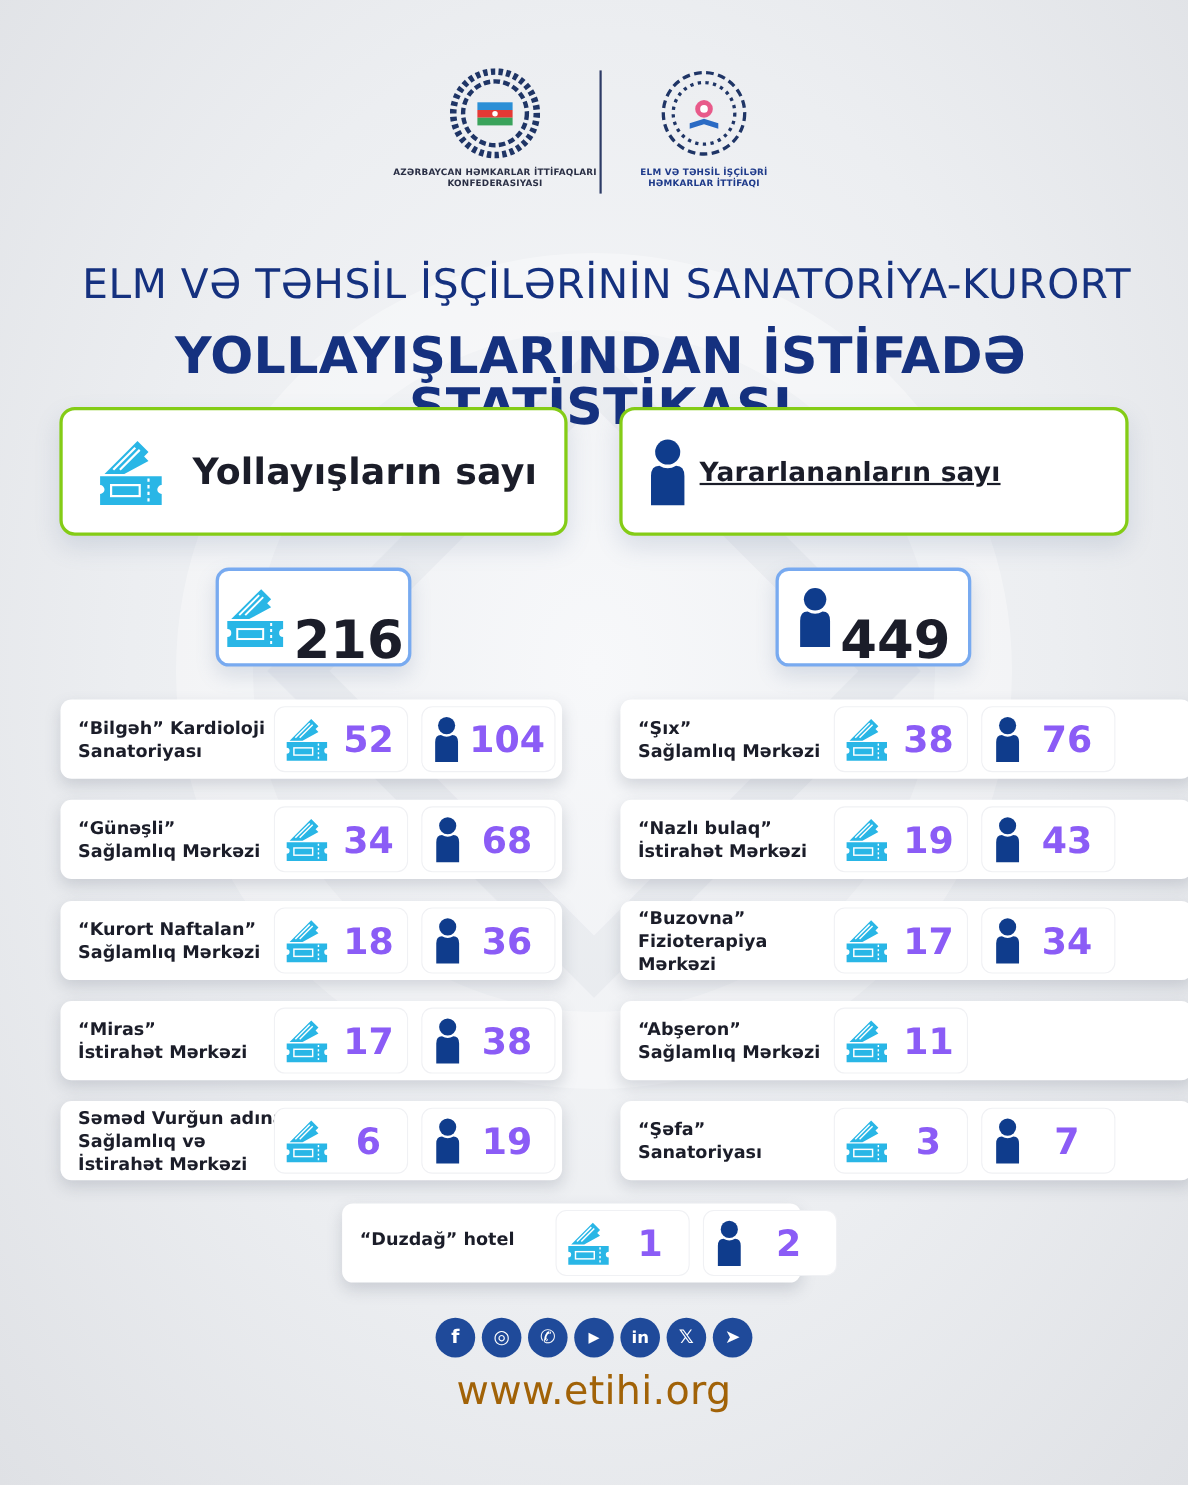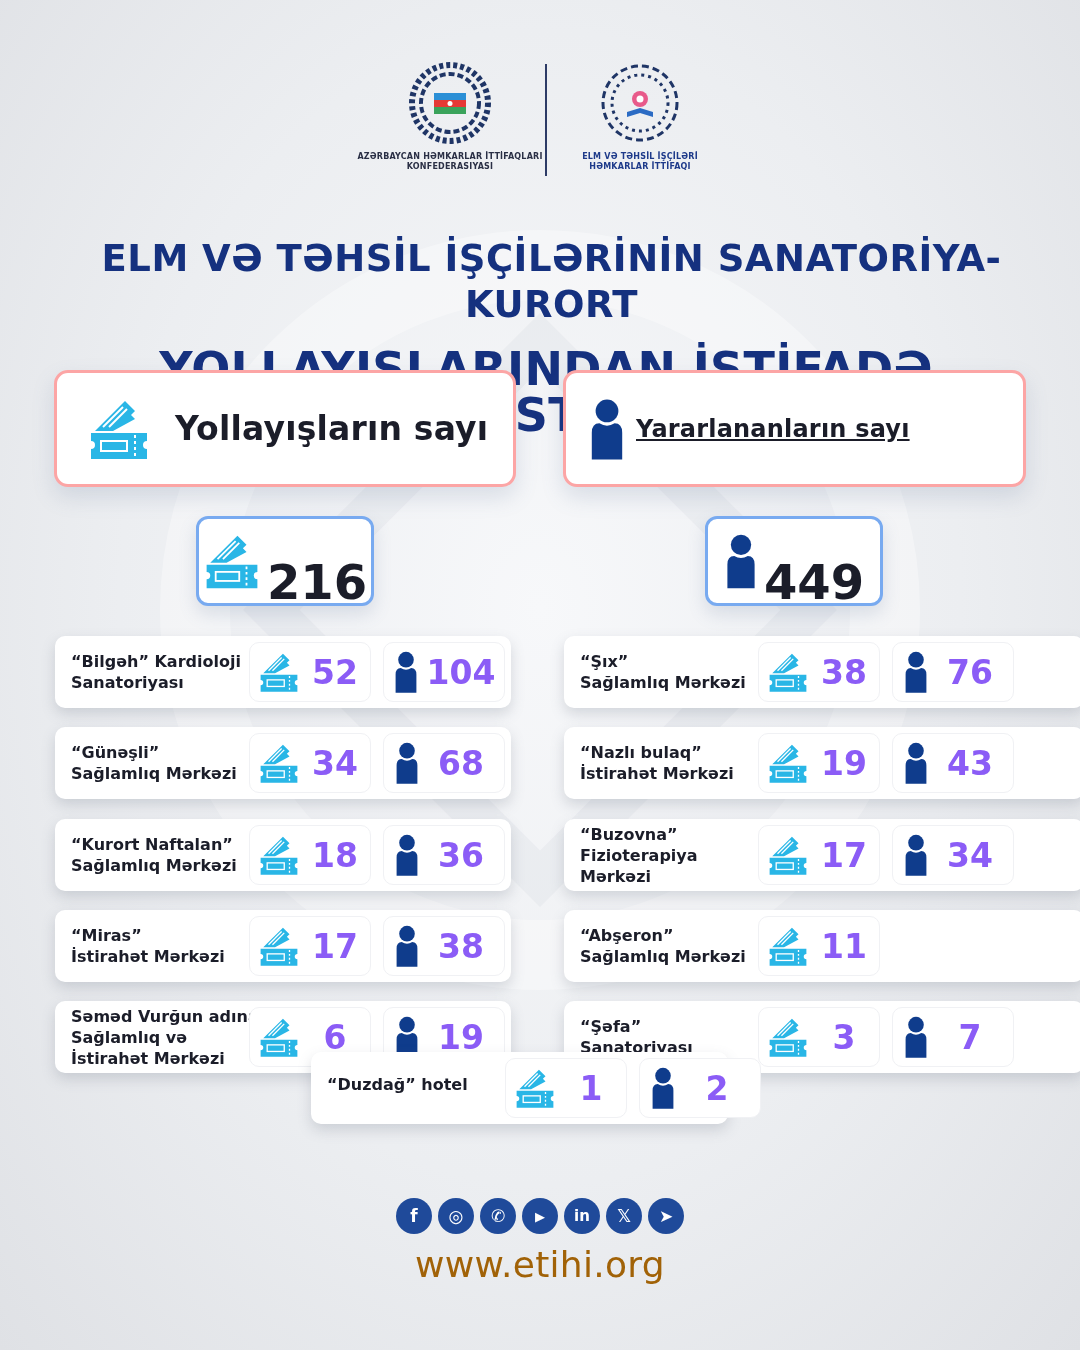--- a/index.html
+++ b/index.html
@@ -29,27 +29,27 @@
   .logo-left { left: 355px; width: 190px; }
   .logo-right { left: 555px; width: 170px; }
   .logo svg { display: block; margin: 0 auto; }
   .logo-text { font-size: 8px; font-weight: bold; line-height: 10px; margin-top: 8px; letter-spacing: 0.2px; }
   .logo-left .logo-text { color: #2a2f45; }
   .logo-right .logo-text { color: #1e3a8a; }
   .logo-divider { position: absolute; left: 545px; top: 2px; width: 2px; height: 112px; background: #2d3b66; }
 
   
   .title { position: absolute; top: 236px; left: 0; width: 1080px; text-align: center; color: #15317f; }
-  .title-1 { font-size: 37px; font-weight: bold; letter-spacing: 0.5px; line-height: 46px; font-family: "DejaVu Sans", sans-serif; margin-left: 23px; }
+  .title-1 { font-size: 37px; font-weight: normal; letter-spacing: 0.5px; line-height: 46px; font-family: "DejaVu Sans", sans-serif; margin-left: 23px; }
   .title-2 { font-size: 46px; font-weight: bold; letter-spacing: 0.3px; line-height: 46px; margin-top: 18px; padding-left: 12px; }
 
   
   .hcard {
     position: absolute; top: 370px; height: 117px; background: #fff;
-    border: 3px solid #fca5a5; border-radius: 14px;
+    border: 3px solid #84cc16; border-radius: 14px;
     box-shadow: 0 10px 22px rgba(90,110,150,0.18);
     display: flex; align-items: center;
   }
   .hcard-left { left: 54px; width: 462px; padding-left: 30px; }
   .hcard-right { left: 563px; width: 463px; padding-left: 22px; }
   .hcard-label { font-size: 33px; font-weight: bold; color: #1b1d29; margin-left: 24px; letter-spacing: 0.2px; }
   .hcard-right .hcard-label { margin-left: 10px; font-size: 24px; text-decoration: underline; }
 
   .tcard {
     position: absolute; top: 516px; height: 90px; background: #fff;
@@ -327,21 +327,21 @@
       <span class="cell-val">3</span>
     </div>
   <div class="cell cell-p">
       <svg width="26" height="46">
         <use href="#person"></use>
       </svg>
       <span class="cell-val">7</span>
     </div>
 </div>
 
-<div class="row" style="top:1052px; left:311px; width:417px;">
+<div class="row" style="top:1094px; left:311px; width:417px;">
   <div class="row-name" style="align-items:flex-start; padding-top:22px;">“Duzdağ” hotel</div>
   <div class="cell cell-t">
       <svg width="42" height="42">
         <use href="#ticket"></use>
       </svg>
       <span class="cell-val">1</span>
     </div>
   <div class="cell cell-p">
       <svg width="26" height="46">
         <use href="#person"></use>

